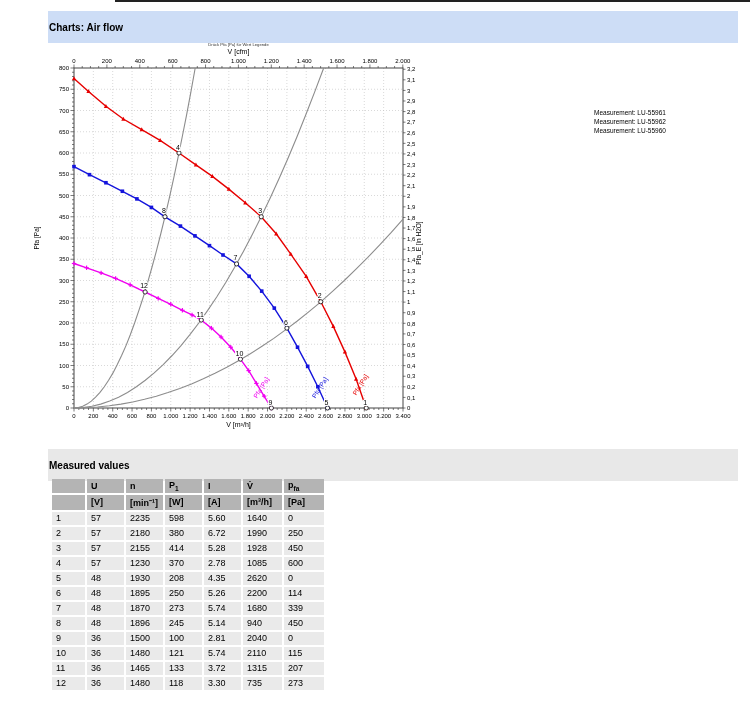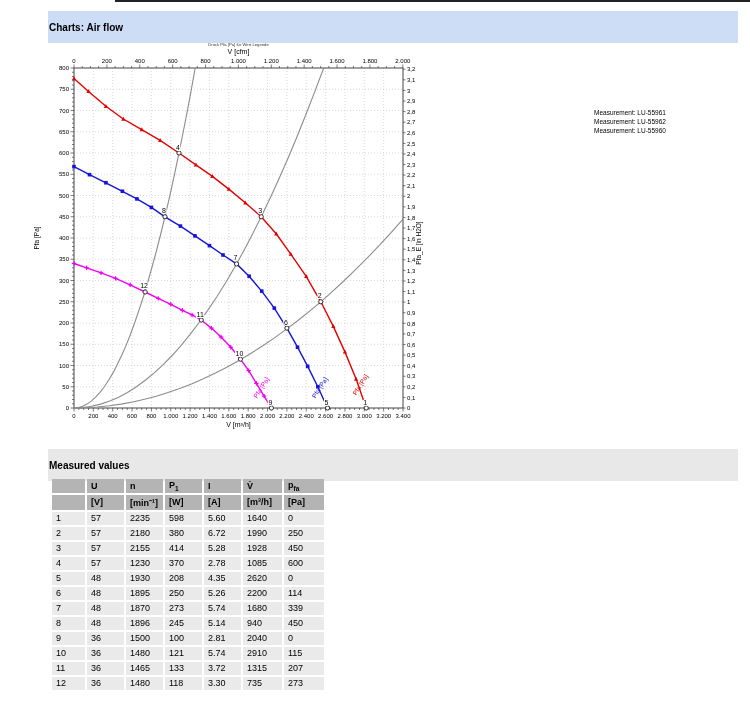--- a/index.html
+++ b/index.html
@@ -607,21 +607,21 @@
           <td>2.81</td>
           <td>2040</td>
           <td>0</td>
         </tr>
         <tr>
           <td>10</td>
           <td>36</td>
           <td>1480</td>
           <td>121</td>
           <td>5.74</td>
-          <td>2910</td>
+          <td>2110</td>
           <td>115</td>
         </tr>
         <tr>
           <td>11</td>
           <td>36</td>
           <td>1465</td>
           <td>133</td>
           <td>3.72</td>
           <td>1315</td>
           <td>207</td>

